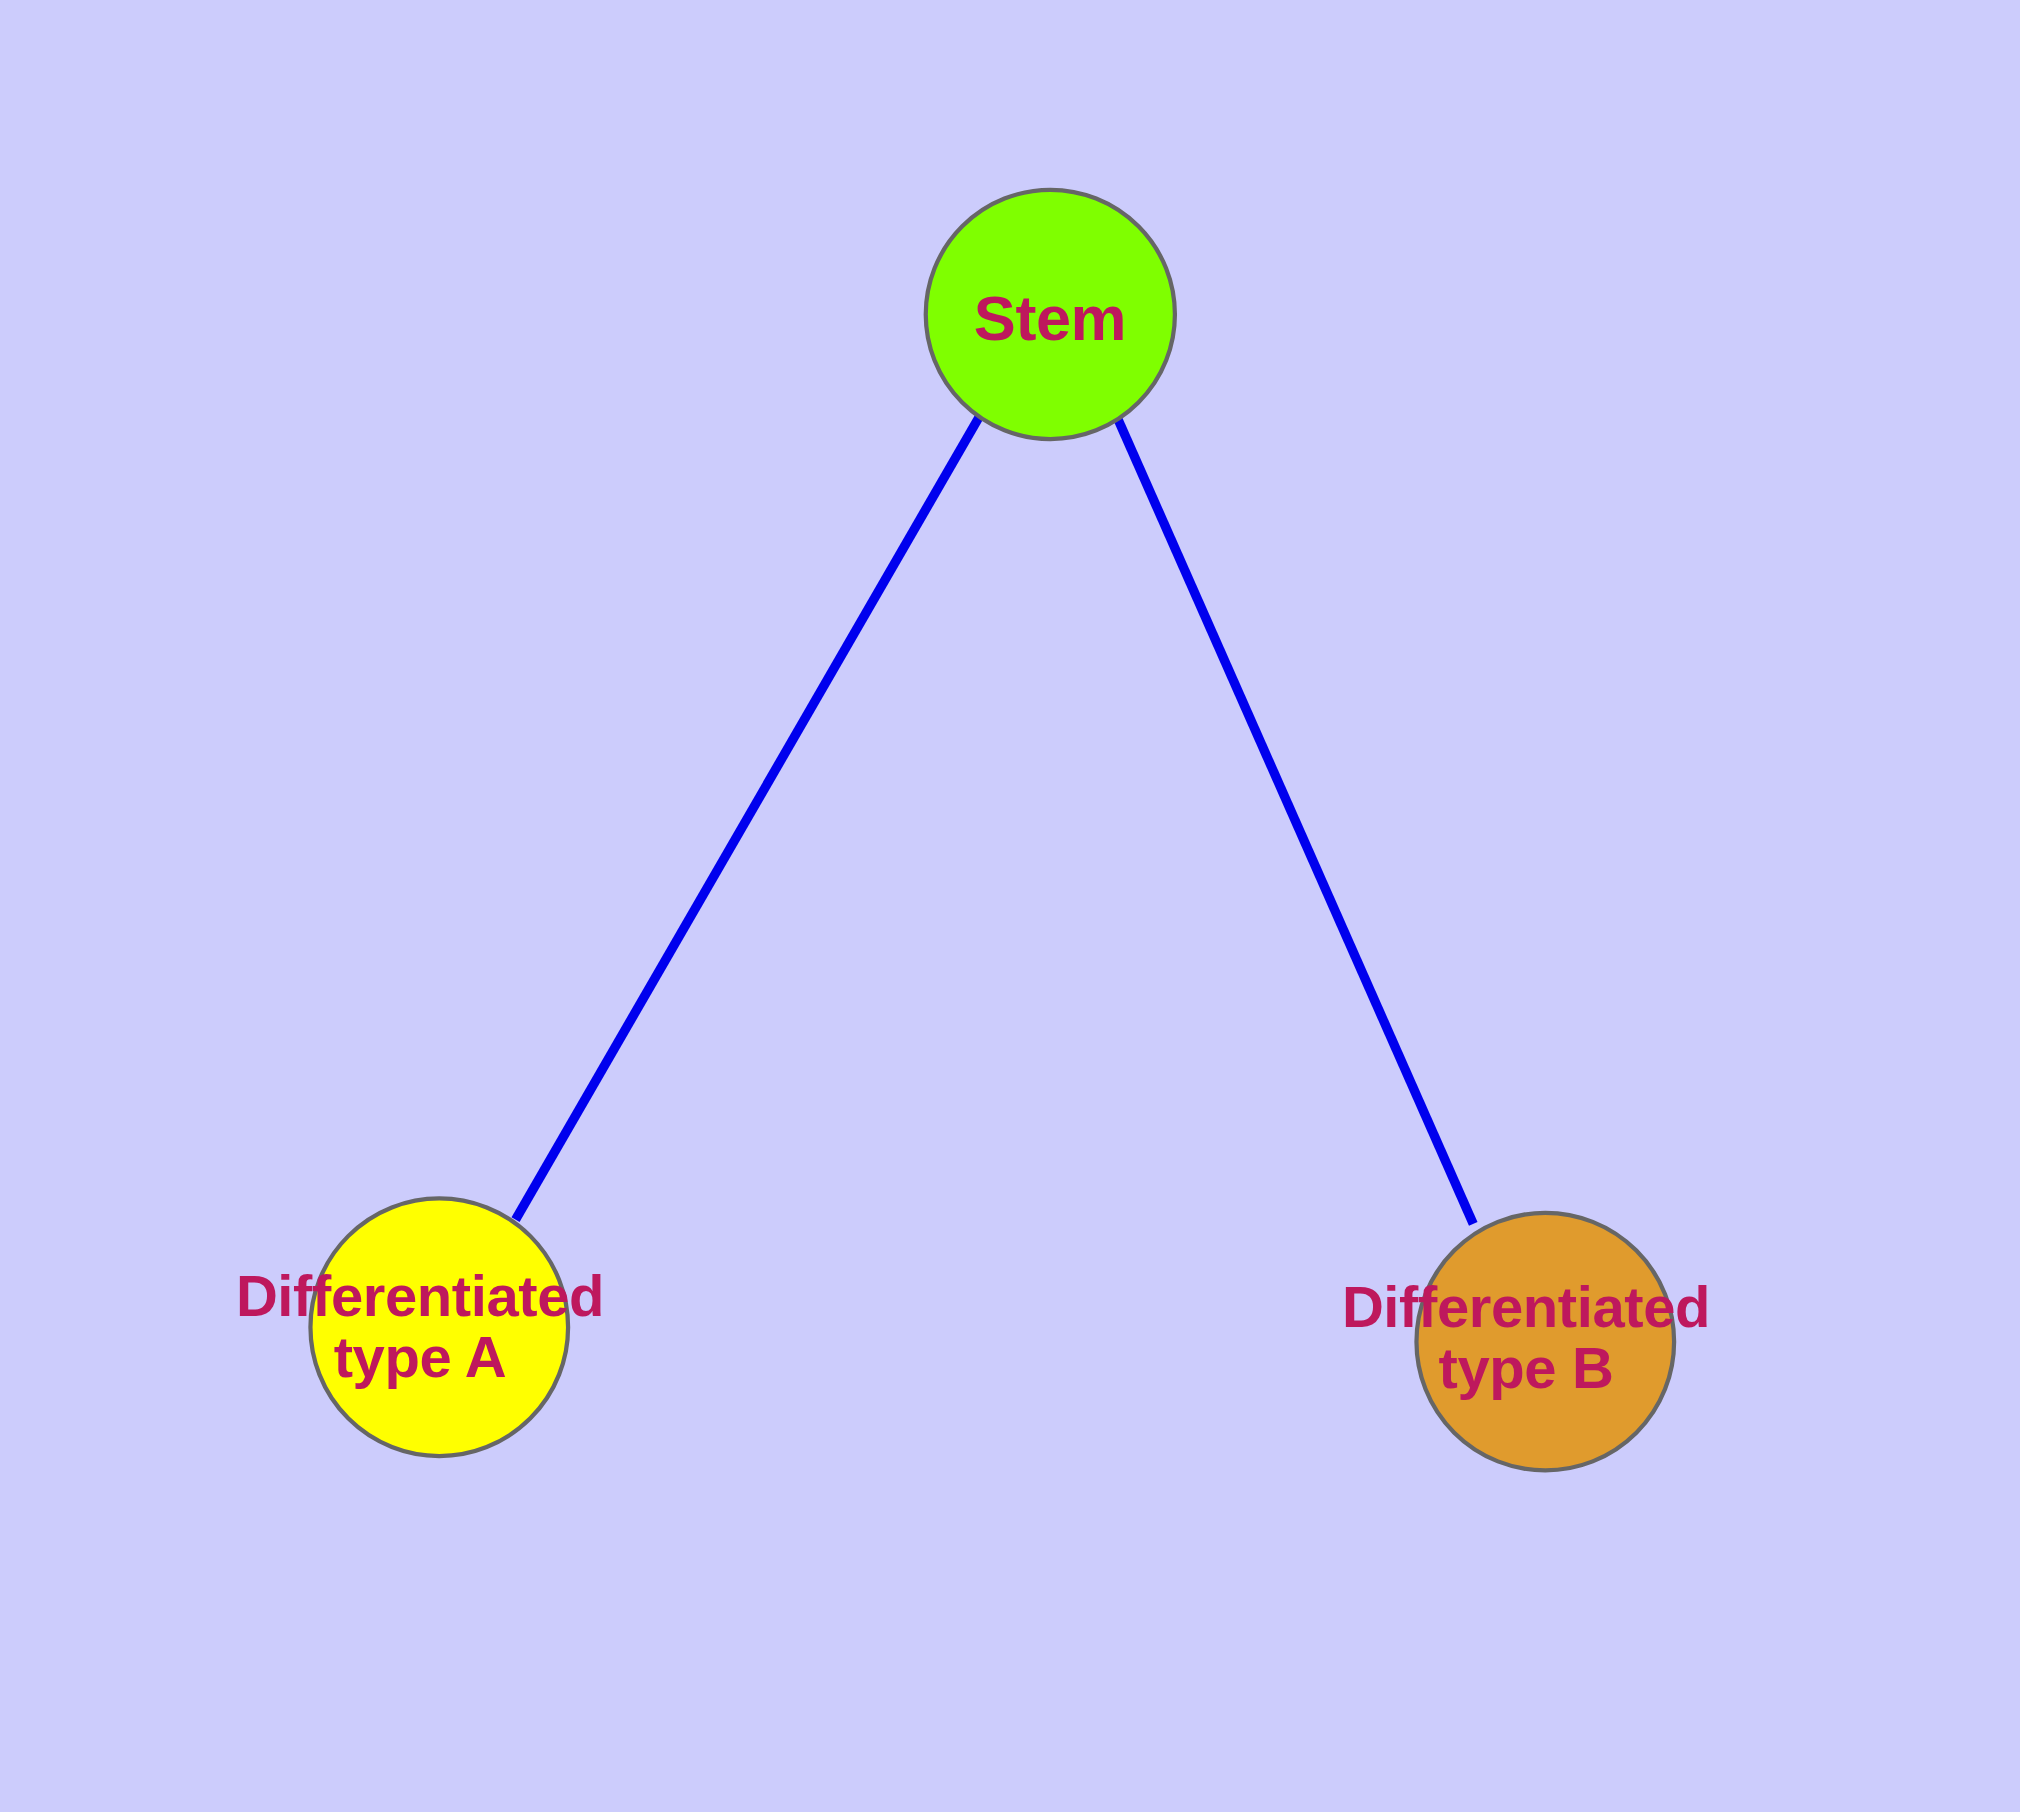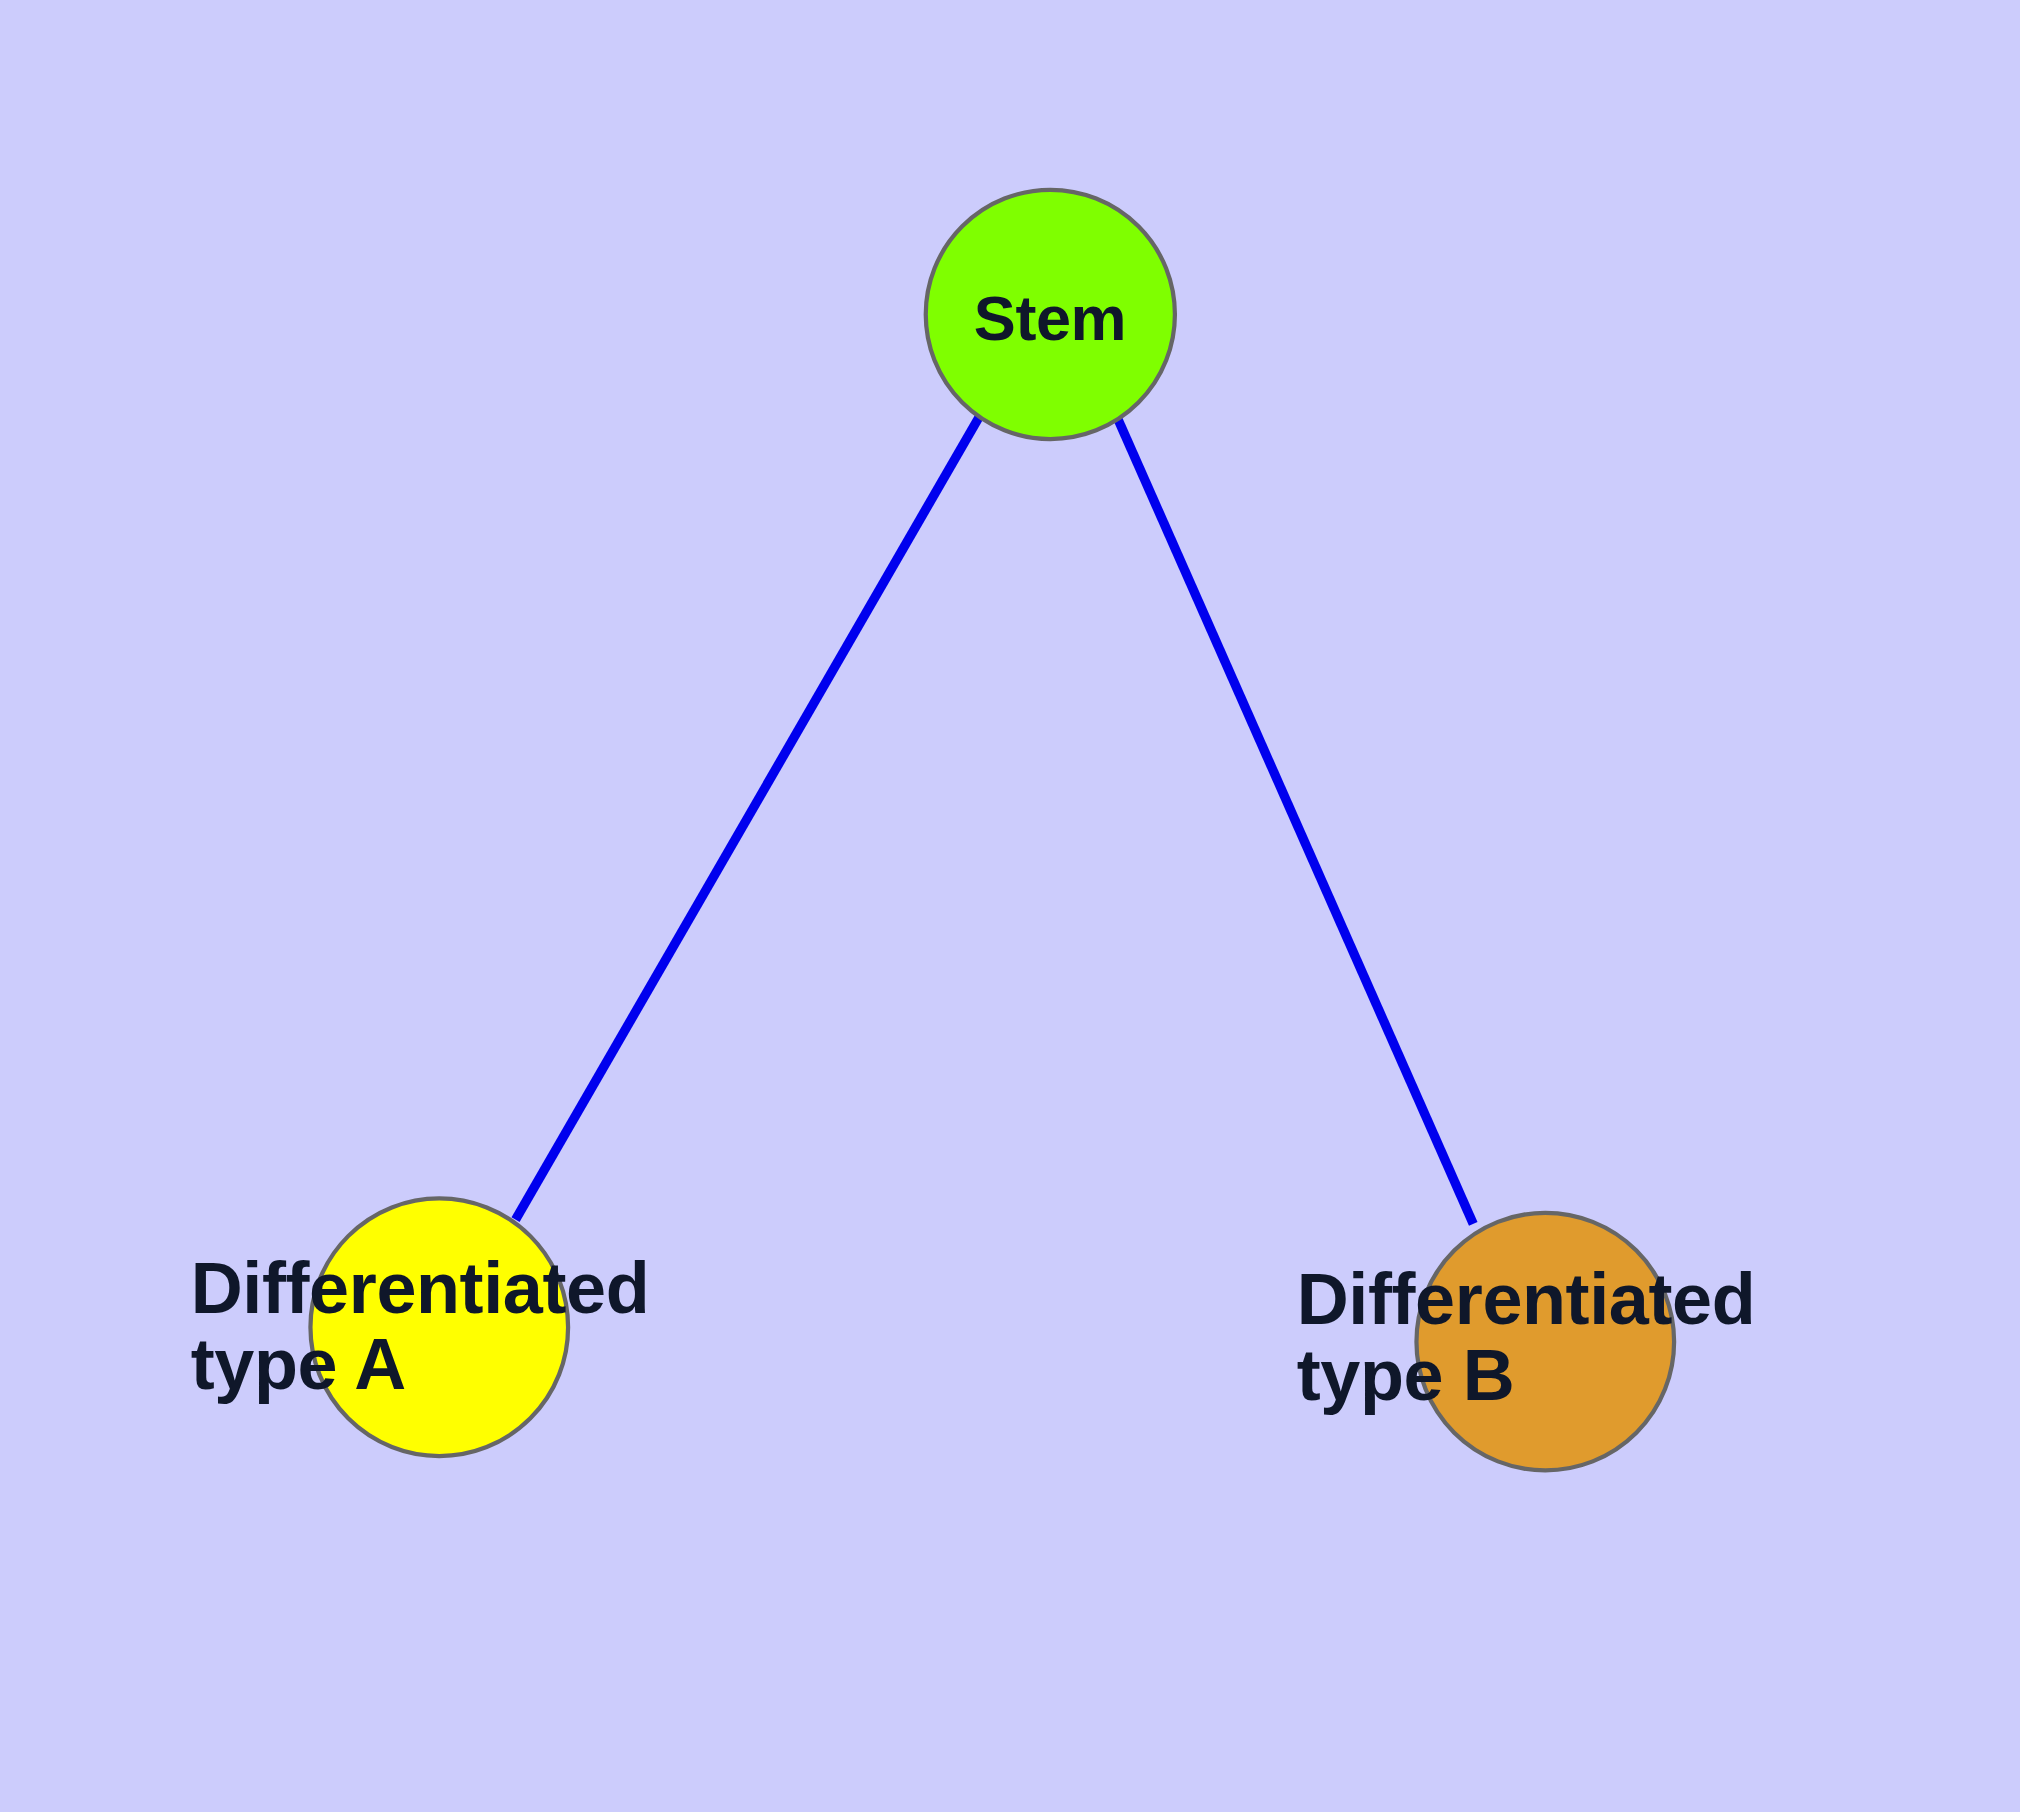--- a/index.html
+++ b/index.html
@@ -24,34 +24,34 @@
   }
   #graph-svg {
     position: absolute;
     left: 0;
     top: 0;
     width: 2021px;
     height: 1812px;
   }
   .node-label {
     position: absolute;
-    text-align: left;
+    text-align: center;
     font-weight: bold;
-    color: #0f172a;
+    color: #be185d;
     line-height: 1.06;
     white-space: pre;
     letter-spacing: -0.4px;
     pointer-events: none;
     transform: translate(-50%, -50%);
   }
   #label-stem {
     font-size: 63px;
   }
   #label-diff-a, #label-diff-b {
-    font-size: 72px;
+    font-size: 58px;
   }
 </style>
 </head>
 <body>
 
 <div id="canvas">
 
   <div id="bg-rect"></div>
 
   <svg id="graph-svg" viewBox="0 0 2384 2138">

